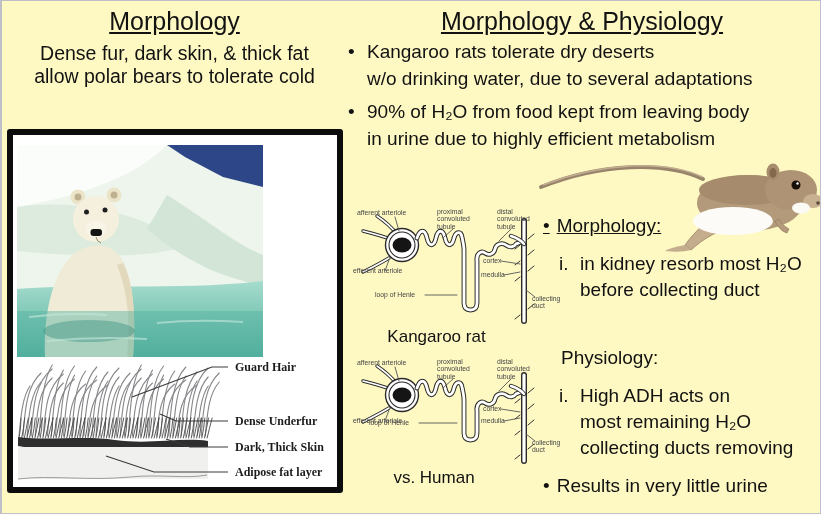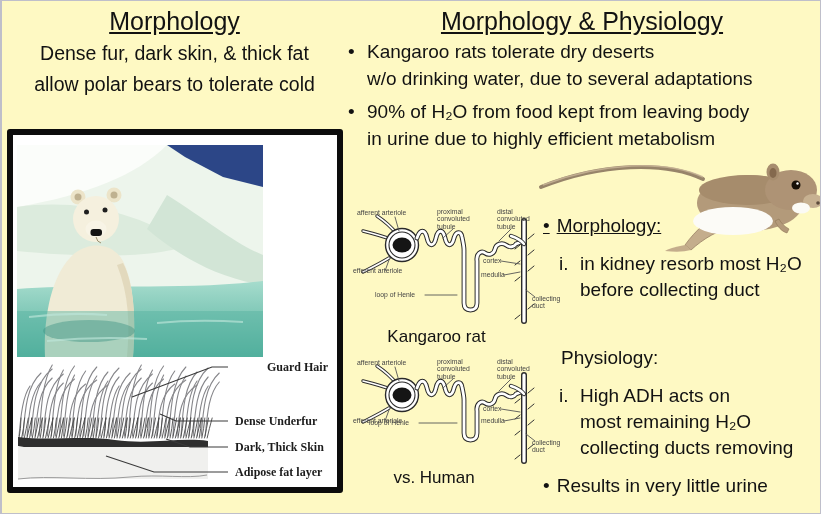--- a/index.html
+++ b/index.html
@@ -27,21 +27,21 @@
   .nlabel{position:absolute;font-size:6.8px;line-height:1.08;color:#454545;}
   .nowrap{white-space:nowrap;}
 </style>
 </head>
 <body>
 
 <div class="slide">
 
   <div class="abs title" style="left:0;top:6px;width:345px;">Morphology</div>
   <div class="abs subline" style="left:0;top:37px;width:345px;">Dense fur, dark skin, &amp; thick fat</div>
-  <div class="abs subline" style="left:0;top:68px;width:345px;">allow polar bears to tolerate cold</div>
+  <div class="abs subline" style="left:0;top:60px;width:345px;">allow polar bears to tolerate cold</div>
 
   <div class="abs frame">
 
     <div class="abs photo">
       <svg viewBox="0 0 246 212" width="246" height="212">
         <defs>
           <linearGradient id="wg" x1="0" y1="0" x2="0" y2="1">
             <stop offset="0" stop-color="#a6dccd"></stop>
               <stop offset="1" stop-color="#4fae9b"></stop>
           </linearGradient>
@@ -196,21 +196,21 @@
             <path d="M192.15,81 q2,-9 5,-20" stroke="#4a4a4a" stroke-width="0.9" fill="none" stroke-linecap="round"></path>
           </g>
         <path d="M3,80 C35,84 70,78 100,83 C135,88 165,80 193,84 L193,92 C160,95 120,89 80,93 C48,96 18,92 3,89 Z" fill="#2e2e2e"></path>
         <rect x="3" y="90" width="190" height="32" fill="#f0f0ee"></rect>
         <path d="M3,122 C35,118 75,124 115,120 C145,117 172,122 192,118" stroke="#9b9b9b" fill="none" stroke-width="1"></path>
         <polyline class="leader" points="213,10 197,10 117,40"></polyline>
         <polyline class="leader" points="213,64 161,64 145,57"></polyline>
         <polyline class="leader" points="213,90 175,90 151,82"></polyline>
         <polyline class="leader" points="213,115 139,115 91,99"></polyline>
       </svg>
-      <div class="fur-label" style="top:3px;margin-left:32px;">Guard Hair</div>
+      <div class="fur-label" style="top:3px;">Guard Hair</div>
       <div class="fur-label" style="top:57px;">Dense Underfur</div>
       <div class="fur-label" style="top:83px;">Dark, Thick Skin</div>
       <div class="fur-label" style="top:108px;">Adipose fat layer</div>
     </div>
   </div>
 
   <div class="abs title" style="left:350px;top:6px;width:460px;">Morphology &amp; Physiology</div>
 
   <div class="abs bullets">
     <div class="brow">

